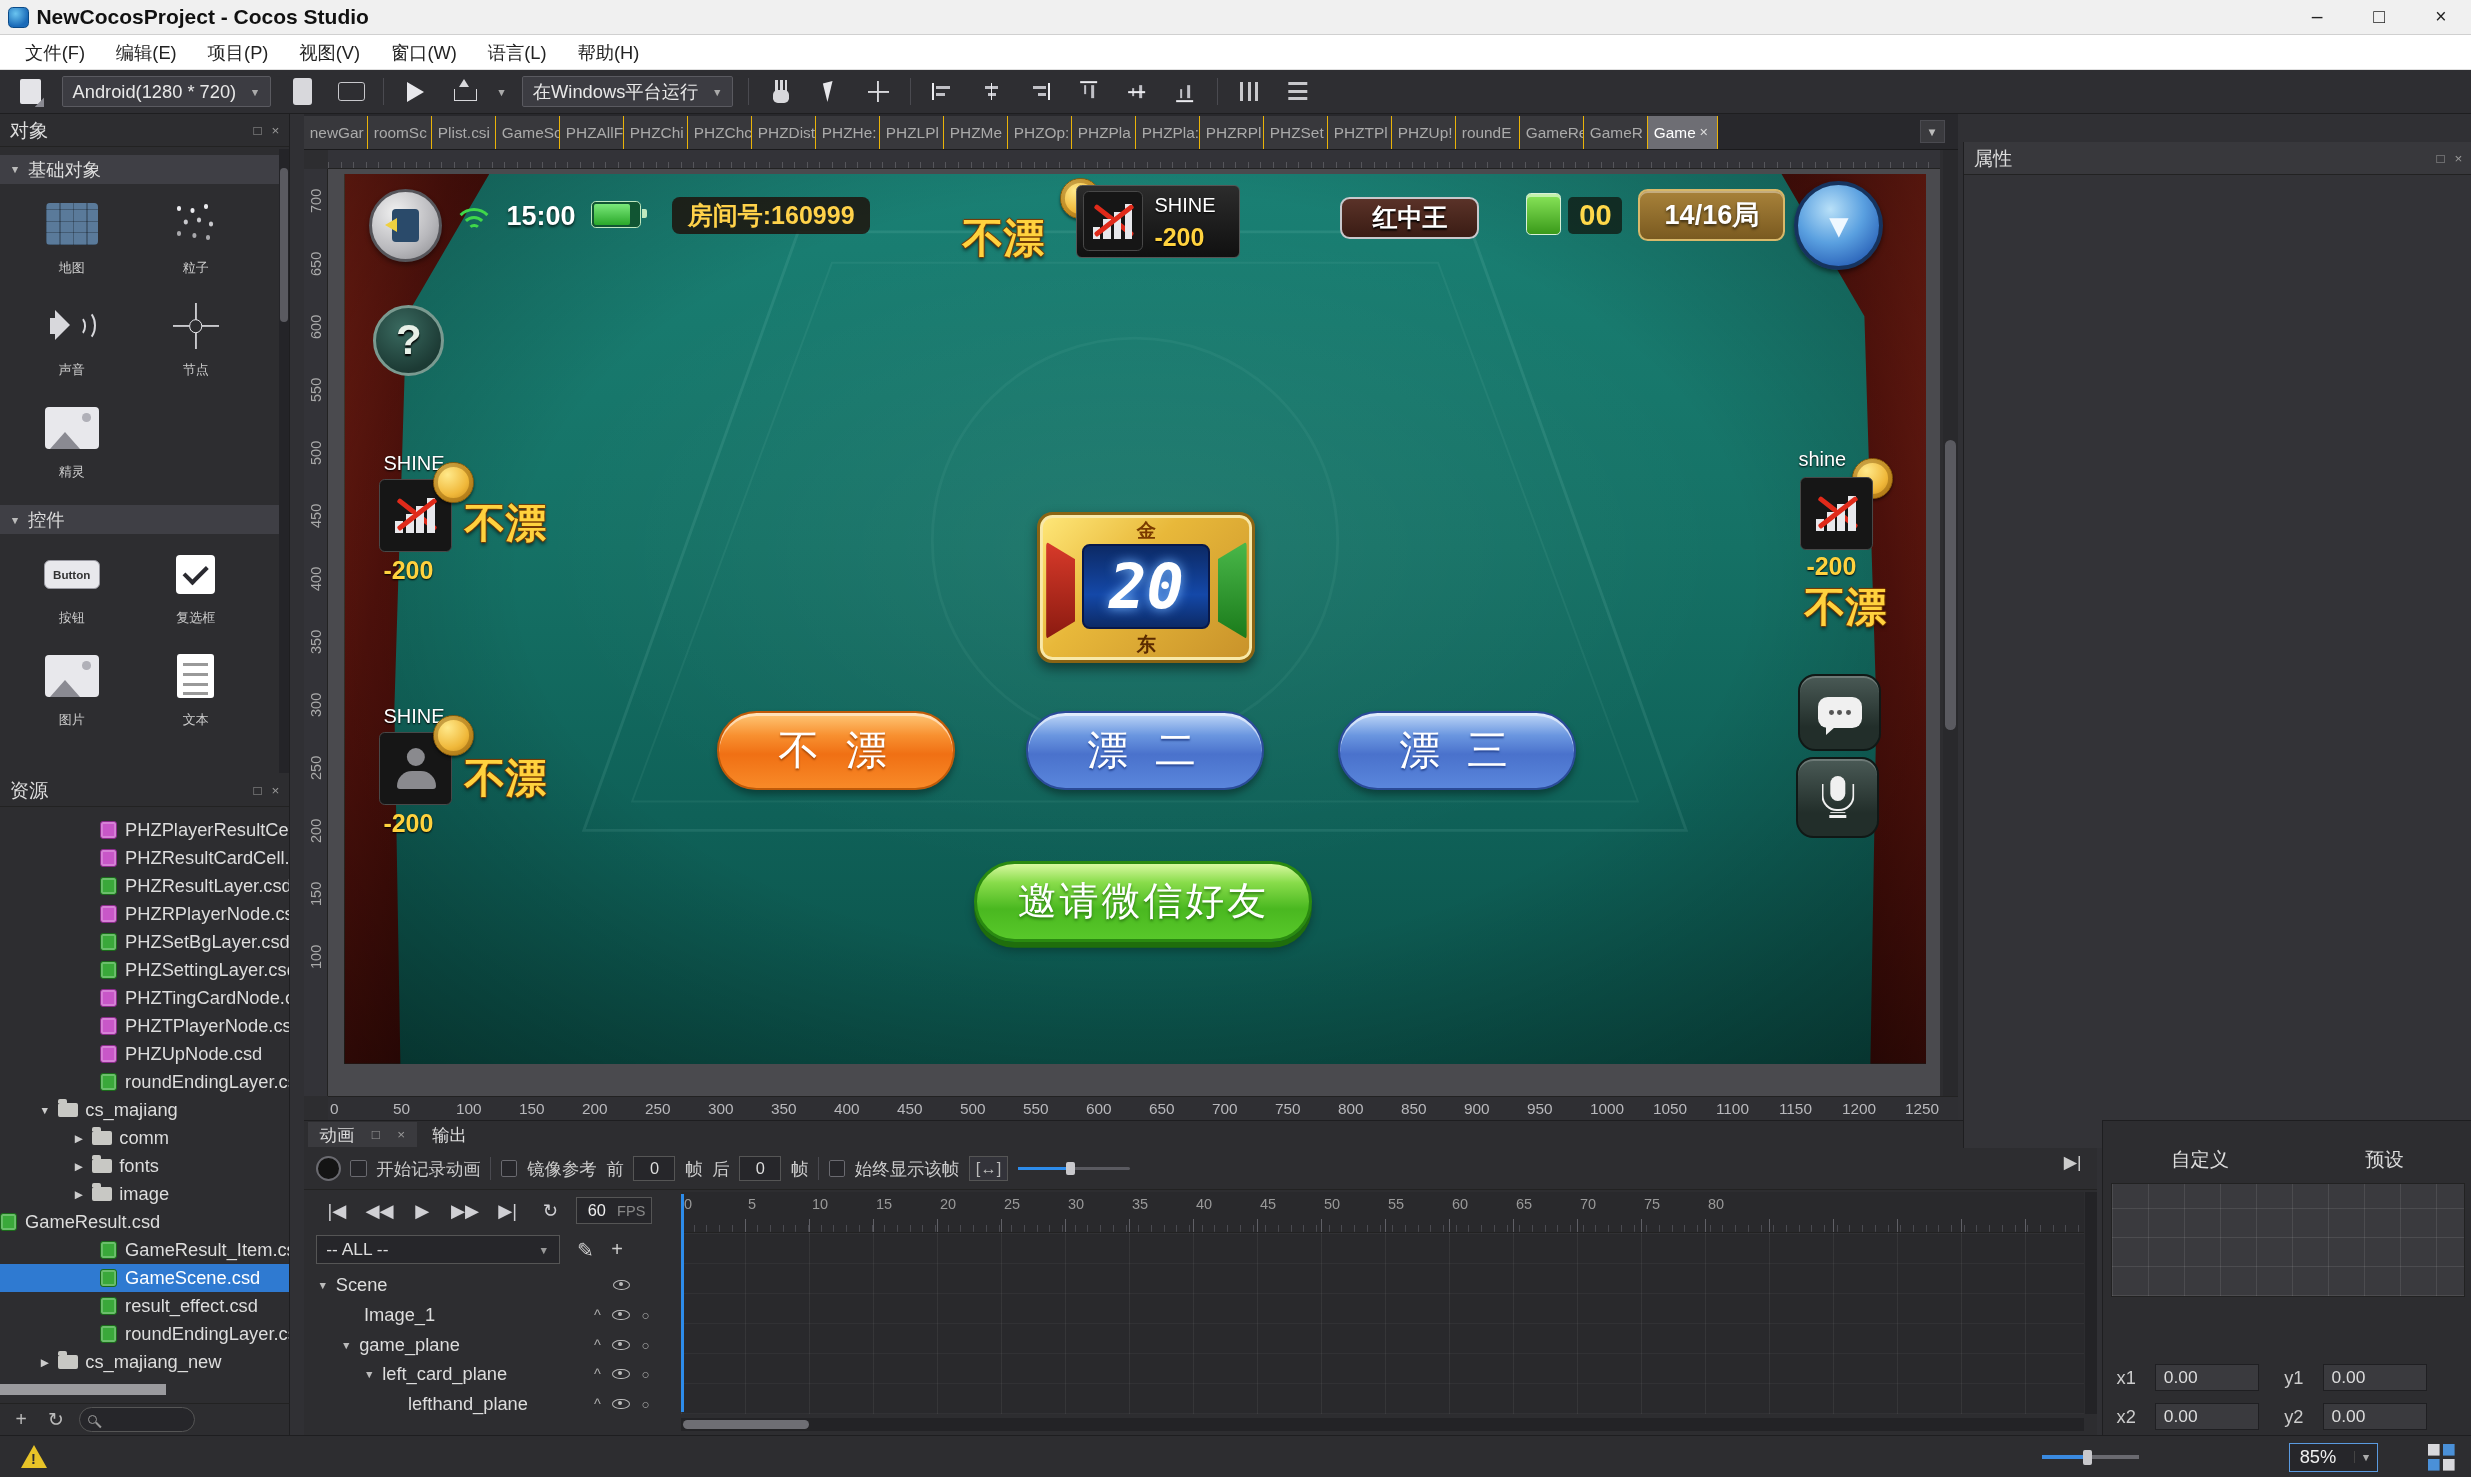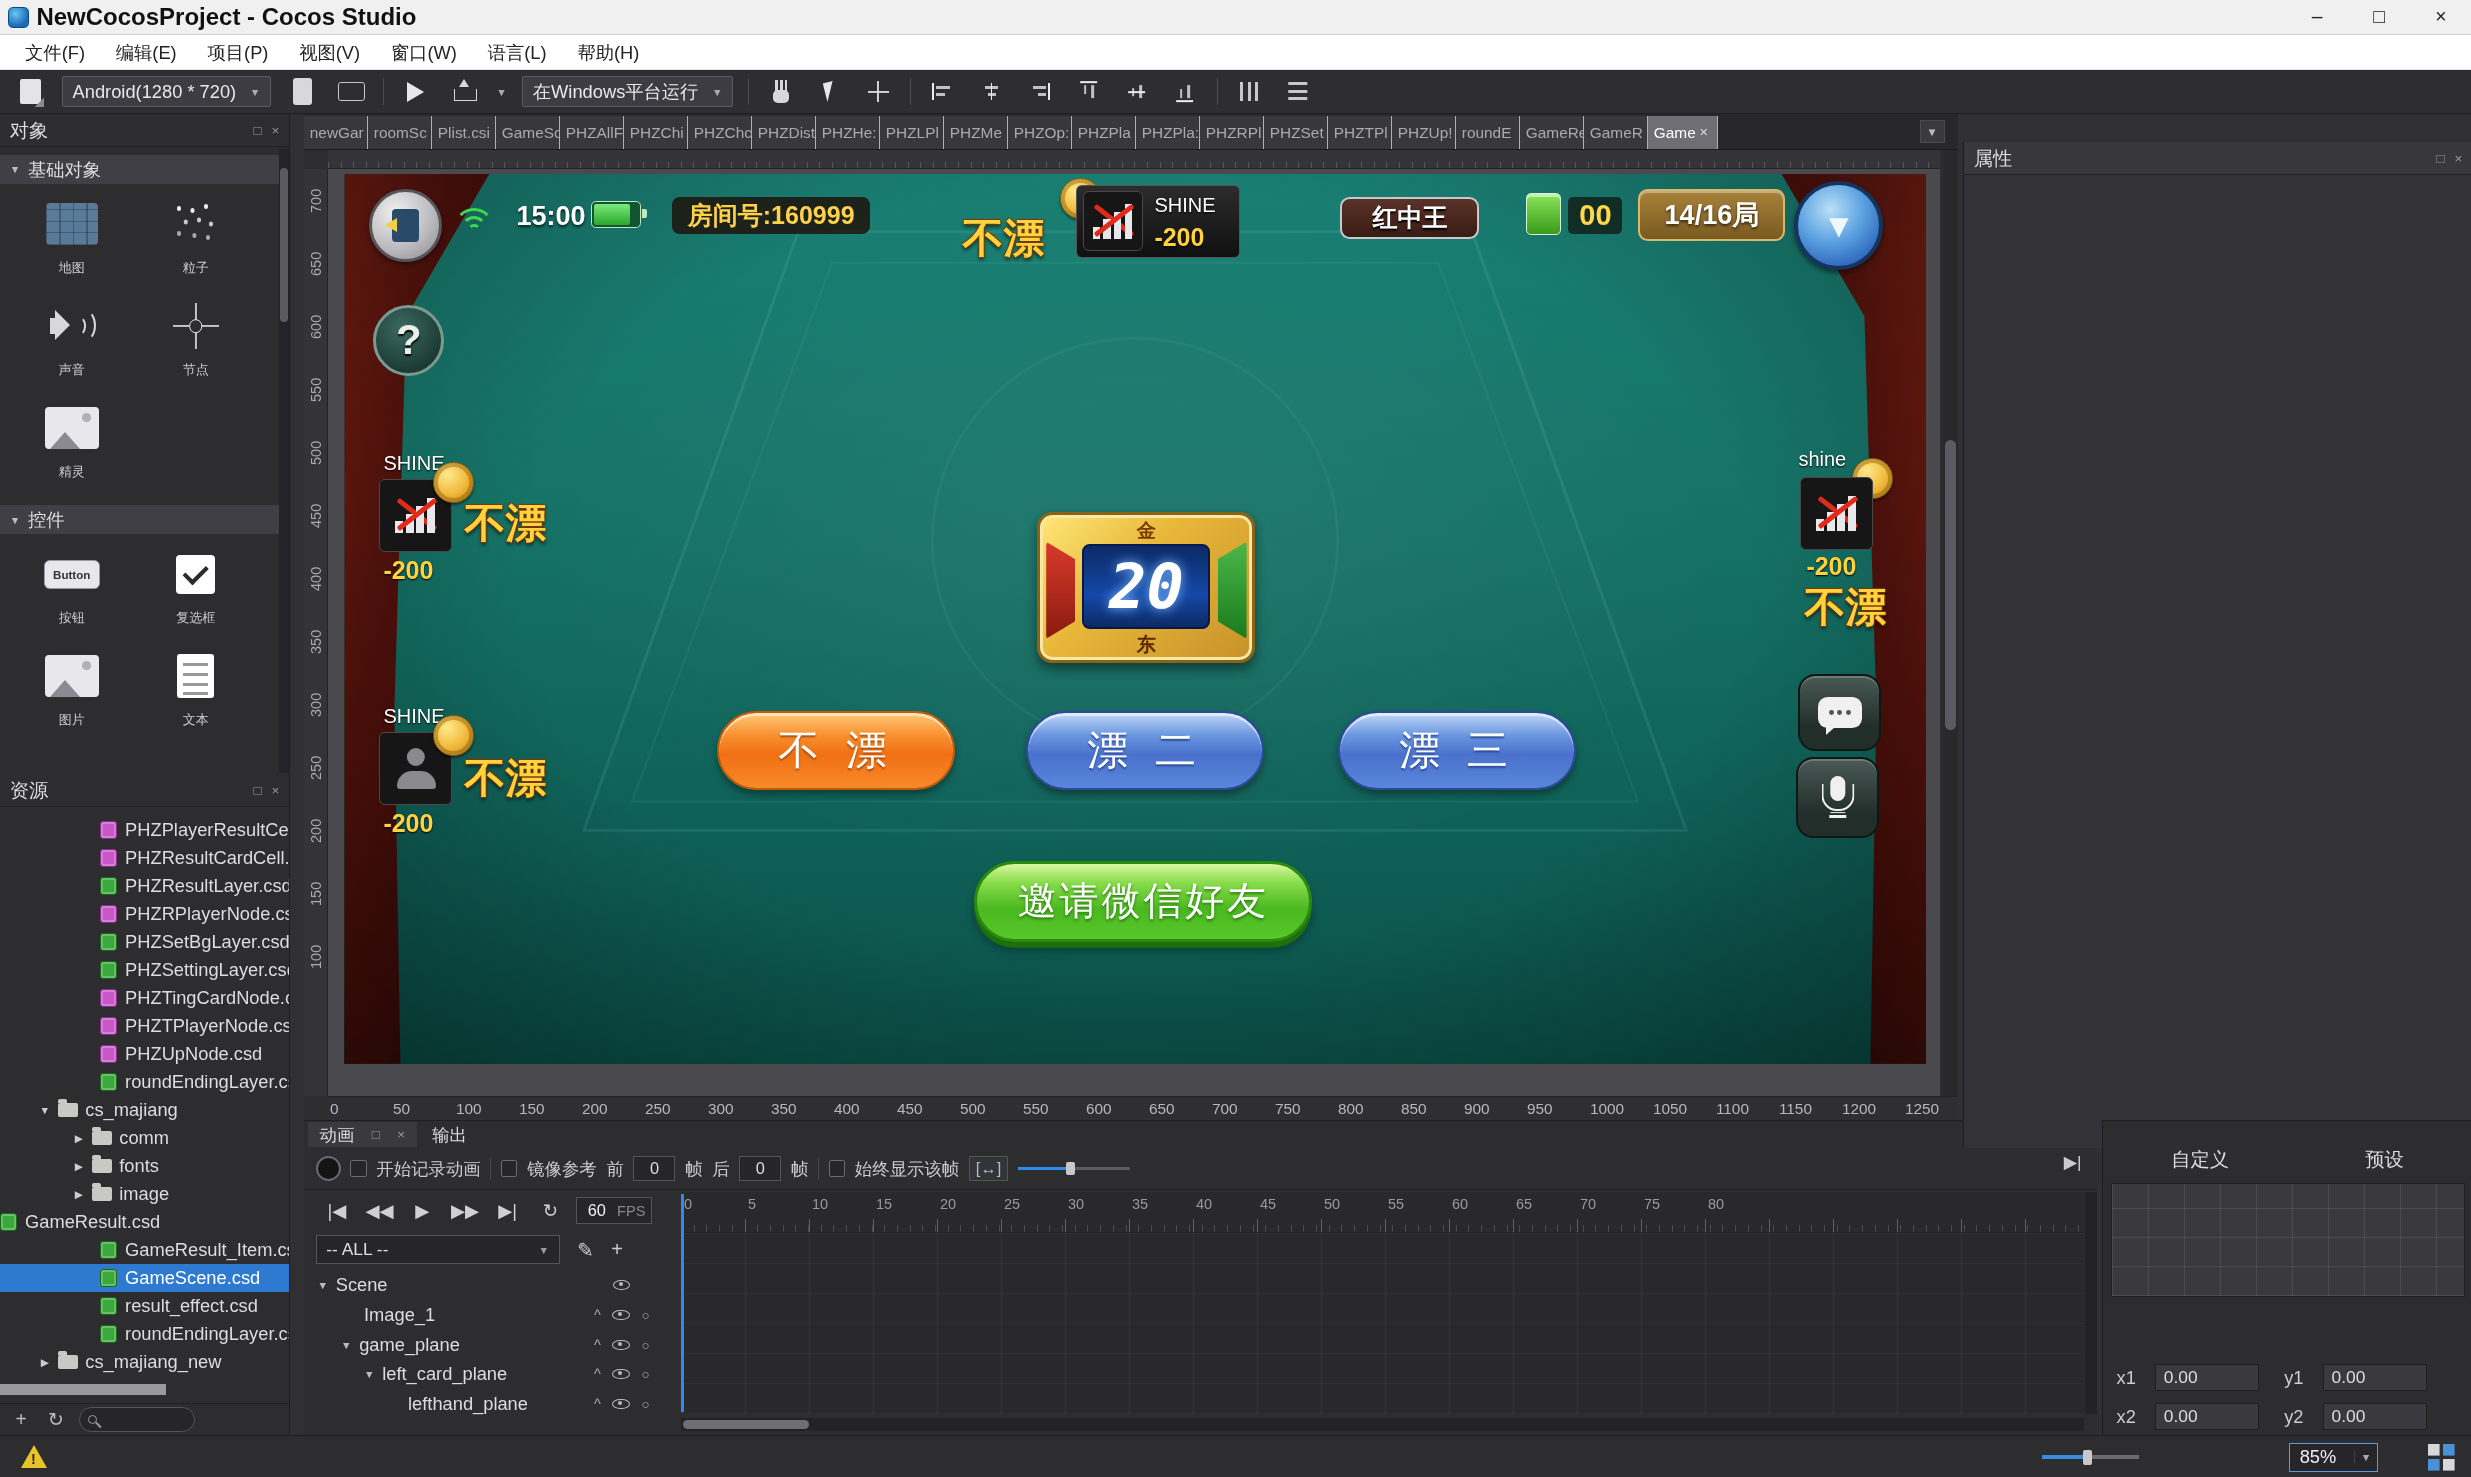--- a/index.html
+++ b/index.html
@@ -3,21 +3,21 @@
 <meta charset="utf-8">
 <style>
 *{box-sizing:border-box;margin:0;padding:0;}
 html,body{width:2472px;height:1477px;}
 body{position:relative;background:#303034;font-family:"Liberation Sans","DejaVu Sans",sans-serif;overflow:hidden;color:#ccc;font-size:18.3px;}
 i,em{font-style:normal;}
 
 
 #titlebar{position:absolute;left:0;top:0;width:2472px;height:35px;background:#f0f0f0;display:flex;align-items:center;border-bottom:1px solid #d0d0d0;}
 .app-icon{width:21px;height:21px;margin:0 7.7px 0 7.7px;border-radius:4.8px;background:radial-gradient(circle at 35% 30%,#6ac4f0,#1a6ab8 70%);border:1px solid #0a4a88;}
-.title-text{color:#111;font-size:24px;font-weight:bold;}
+.title-text{color:#111;font-size:21px;font-weight:bold;}
 .win-btns{margin-left:auto;display:flex;}
 .win-btn{width:62px;height:34px;display:flex;align-items:center;justify-content:center;color:#222;font-size:19.3px;cursor:default;}
 
 #menubar{position:absolute;left:0;top:35px;width:2472px;height:35px;background:#ffffff;display:flex;align-items:center;padding-left:9.7px;border-bottom:1px solid #e0e0e0;}
 .menu-item{color:#222;font-size:18.3px;padding:0 15.4px;height:100%;display:flex;align-items:center;}
 
 #toolbar{position:absolute;left:0;top:70px;width:2472px;height:44px;background:#2e2e32;display:flex;align-items:center;padding-left:13.5px;gap:15.4px;border-bottom:1.9px solid #1e1e20;}
 .tb-dd{height:31px;background:#3c3c42;border:1px solid #5a5a60;border-radius:1.9px;color:#e8e8e8;display:flex;align-items:center;padding:0 9.7px;gap:13.5px;font-size:18.3px;}
 .tb-dd .car{color:#aaa;font-size:10.6px;}
 .tb-ic{display:flex;align-items:center;justify-content:center;width:33px;height:33px;}
@@ -122,21 +122,21 @@
 .curt-r{right:0;background:linear-gradient(260deg,#7a2014 0%,#54120c 35%,#380a06 75%,#2a0604 100%);clip-path:polygon(145px 0,0 0,83px 16%,95px 60%,89px 100%,145px 100%);}
 .table-lines{position:absolute;left:0;top:0;}
 .sc-exit{position:absolute;left:25px;top:15.4px;width:73px;height:73px;border-radius:50%;background:radial-gradient(circle at 35% 30%,#f0f0f0,#b8b8bc 60%,#88888c);border:3.9px solid #55555a;display:flex;align-items:center;justify-content:center;box-shadow:0 2.9px 5.8px rgba(0,0,0,.4);}
 .door{width:27px;height:33px;background:#2a4a6a;border-radius:3.9px;position:relative;}
 .door::after{content:'';position:absolute;left:-7.7px;top:8.7px;width:0;height:0;border-top:7.7px solid transparent;border-bottom:7.7px solid transparent;border-right:12.6px solid #f0d040;}
 .wifi{position:absolute;left:108px;top:25px;width:44px;height:35px;overflow:hidden;}
 .wifi i{position:absolute;left:50%;transform:translateX(-50%);border:3.9px solid #3fd84a;border-bottom-color:transparent;border-left-color:transparent;border-right-color:transparent;border-radius:50%;}
 .wifi .w1{width:41px;height:41px;bottom:-15.4px;}
 .wifi .w2{width:26px;height:26px;bottom:-8.7px;}
 .wifi .w3{width:12.6px;height:12.6px;bottom:-2.9px;}
-.sc-time{position:absolute;left:172px;top:27px;font-size:27px;font-weight:bold;color:#fff;text-shadow:0 1.9px 2.9px rgba(0,0,0,.7);}
+.sc-time{position:absolute;left:162px;top:27px;font-size:27px;font-weight:bold;color:#fff;text-shadow:0 1.9px 2.9px rgba(0,0,0,.7);}
 .batt{position:absolute;left:247px;top:27px;width:50px;height:27px;border:1.9px solid #bfe8bf;border-radius:4.8px;background:#153;padding:1.9px;}
 .batt::after{content:'';position:absolute;right:-6.8px;top:6.8px;width:4.8px;height:9.7px;background:#bfe8bf;border-radius:0 1.9px 1.9px 0;}
 .batt i{display:block;width:80%;height:100%;background:linear-gradient(#7ae87a,#2aa82a);border-radius:1.9px;}
 .room-label{position:absolute;left:328px;top:23px;height:37px;background:rgba(30,12,6,.8);border-radius:7.7px;padding:0 15.4px;line-height:37px;color:#ffd24a;font-size:25px;font-weight:bold;}
 .gold{color:#ffd23e;font-weight:bold;text-shadow:1px 0 1px #7a3a00,-1px 0 1px #7a3a00,0 1px 1px #7a3a00,0 -1px 1px #7a3a00,0 2.9px 3.9px rgba(0,0,0,.6);}
 .sc-toptag{position:absolute;left:618px;top:37px;font-size:41px;}
 .coin{position:absolute;width:41px;height:41px;border-radius:50%;background:radial-gradient(circle at 35% 30%,#ffe98a,#f0b83a 55%,#b87a10);border:1.9px solid #8a5a08;box-shadow:inset 0 0 0 3.9px rgba(140,90,10,.45),0 1.9px 2.9px rgba(0,0,0,.5);}
 .pbox{position:absolute;left:732px;top:11.6px;width:164px;height:73px;background:linear-gradient(#2c2c2c,#101010);border:1.9px solid #555;border-radius:5.8px;}
 .avatar{position:absolute;background:#161616;border:1.9px solid #484848;border-radius:5.8px;display:flex;align-items:center;justify-content:center;}
 .sig{position:relative;width:41px;height:35px;}

